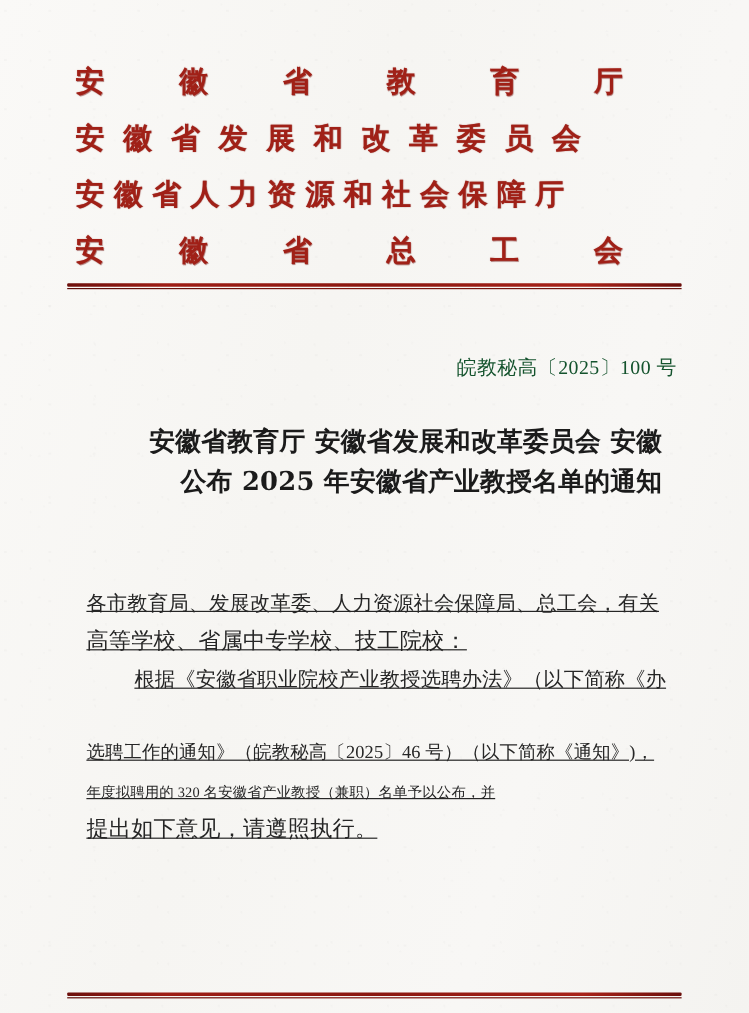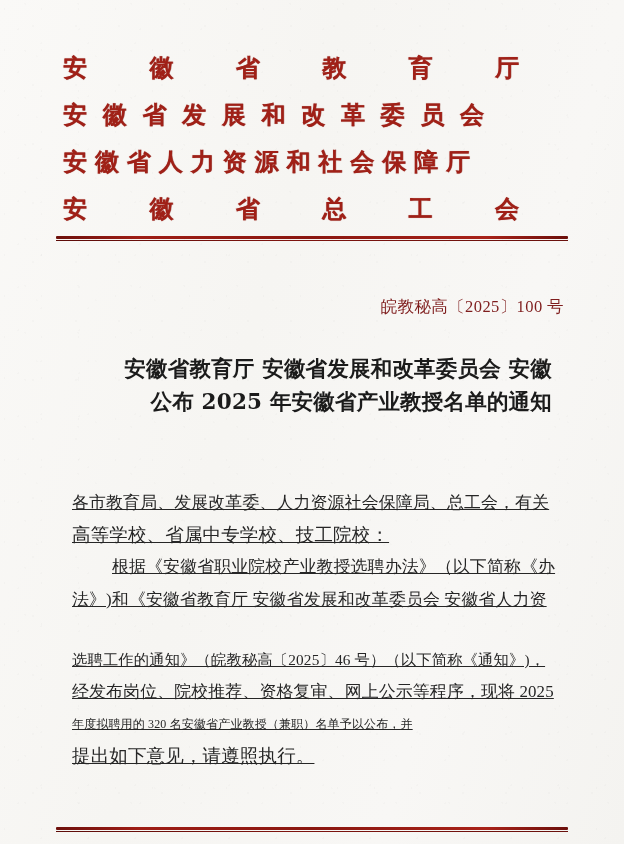--- a/index.html
+++ b/index.html
@@ -87,21 +87,21 @@
     background: linear-gradient(90deg, #5d0c09 0%, #7e140f 45%, #6a110d 100%);
   }
 
   
   .doc-number {
     position: absolute;
     top: 296px;
     right: 60px;
     font-family: "Liberation Serif", "DejaVu Serif", serif;
     font-size: 16.5px;
-    color: #7f1d1d;
+    color: #14532d;
     letter-spacing: 0.4px;
     white-space: nowrap;
   }
 
   
   .title-block {
     position: absolute;
     top: 352px;
     left: 72px;
     width: 480px;
@@ -169,23 +169,21 @@
 
   <div class="title-block">
     <div class="title-line">安徽省教育厅 安徽省发展和改革委员会 安徽</div>
     <div class="title-line">公布 2025 年安徽省产业教授名单的通知</div>
   </div>
 
   <div class="body-block">
       <div class="body-line" style="font-size: 16.9px;">各市教育局、发展改革委、人力资源社会保障局、总工会，有关</div>
       <div class="body-line">高等学校、省属中专学校、技工院校：</div>
       <div class="body-line indent" style="font-size: 16.9px;">根据《安徽省职业院校产业教授选聘办法》（以下简称《办</div>
-      <div class="body-line" style="font-size: 16.9px;">法》)和《安徽省教育厅 安徽省发展和改革委员会 安徽省人力资</div>
       <div class="body-line" style="font-size: 15.3px; margin-top: 28px;">选聘工作的通知》（皖教秘高〔2025〕46 号）（以下简称《通知》)，</div>
-      <div class="body-line" style="font-size: 16.9px;">经发布岗位、院校推荐、资格复审、网上公示等程序，现将 2025</div>
       <div class="body-line" style="font-size: 12px;">年度拟聘用的 320 名安徽省产业教授（兼职）名单予以公布，并</div>
       <div class="body-line">提出如下意见，请遵照执行。</div>
     </div>
 
   <div class="rule-bottom">
     <div class="rule-thick"></div>
     <div class="rule-gap"></div>
     <div class="rule-thin"></div>
   </div>
 

